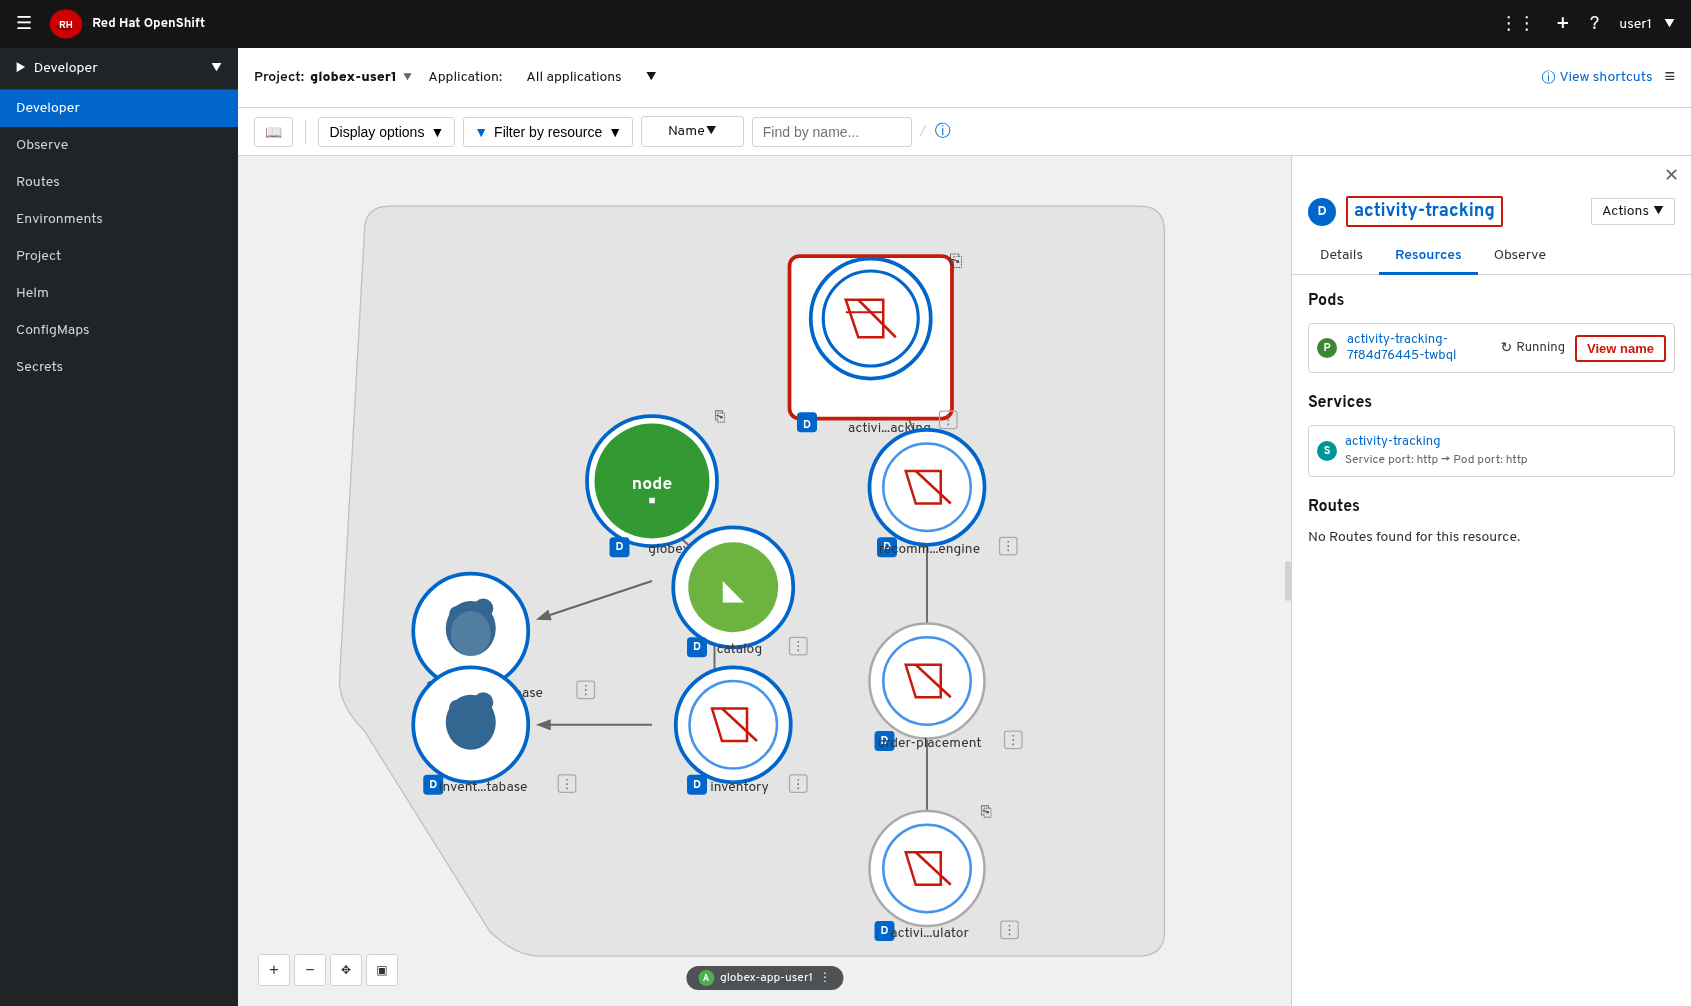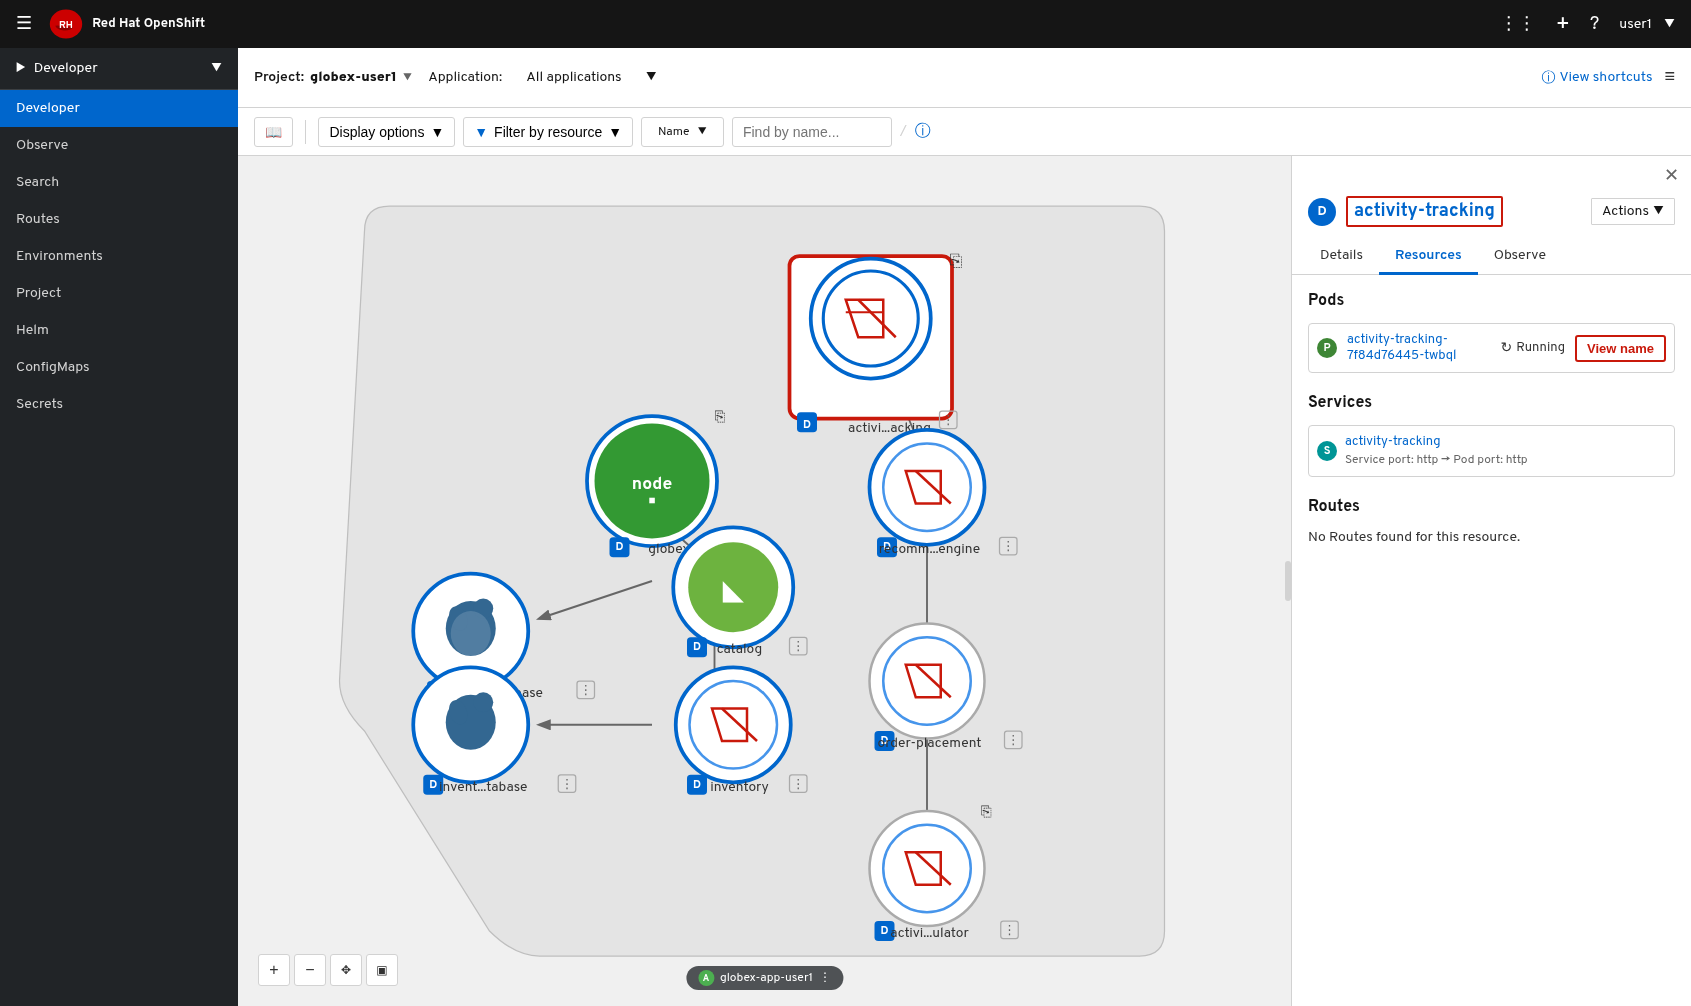--- a/index.html
+++ b/index.html
@@ -55,21 +55,21 @@
     .toolbar {
       display: flex; align-items: center; background: #fff; border-bottom: 1px solid #d2d2d2;
       padding: 0 16px; height: 48px; gap: 8px;
     }
     .toolbar-btn {
       display: flex; align-items: center; gap: 6px; padding: 6px 10px;
       border: 1px solid #d2d2d2; background: #fff; cursor: pointer; font-size: 14px;
       border-radius: 3px;
     }
     .filter-icon { color: #0066cc; }
-    .name-filter { display: flex; align-items: center; gap: 8px; padding: 6px 16px; border: 1px solid #d2d2d2; background: #fff; cursor: pointer; border-radius: 3px; font-size: 12px; }
+    .name-filter { display: flex; align-items: center; gap: 1px; padding: 6px 26px; border: 1px solid #d2d2d2; background: #fff; cursor: pointer; border-radius: 3px; font-size: 14px; }
     .search-input {
       border: 1px solid #d2d2d2; padding: 6px 10px; font-size: 14px; width: 160px; border-radius: 3px; outline: none;
     }
     .info-icon { color: #0066cc; cursor: pointer; font-size: 16px; }
 
     
     .split-view { display: flex; flex: 1; overflow: hidden; }
 
     
     .topology-canvas { flex: 1; background: #f0f0f0; position: relative; overflow: hidden; }
@@ -186,21 +186,20 @@
 <div class="main-layout">
 
   <aside class="sidebar">
     <div class="sidebar-section-header">
       <span>▶</span>
       <span>Developer</span>
       <span style="margin-left:auto;">▼</span>
     </div>
     <div class="sidebar-item active">Developer</div>
     <div class="sidebar-item">Observe</div>
-    <div class="sidebar-item">Search</div>
     <div class="sidebar-item">Routes</div>
     <div class="sidebar-item">Environments</div>
     <div class="sidebar-item">Project</div>
     <div class="sidebar-item">Helm</div>
     <div class="sidebar-item">ConfigMaps</div>
     <div class="sidebar-item">Secrets</div>
   </aside>
 
   <div class="content-area">
 

